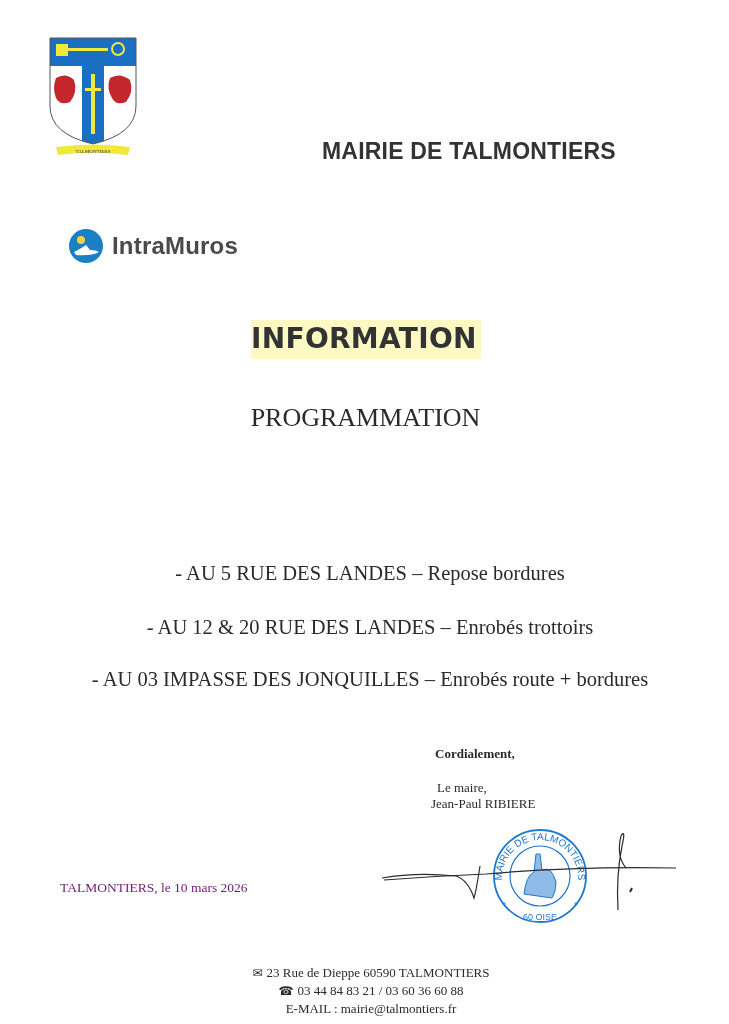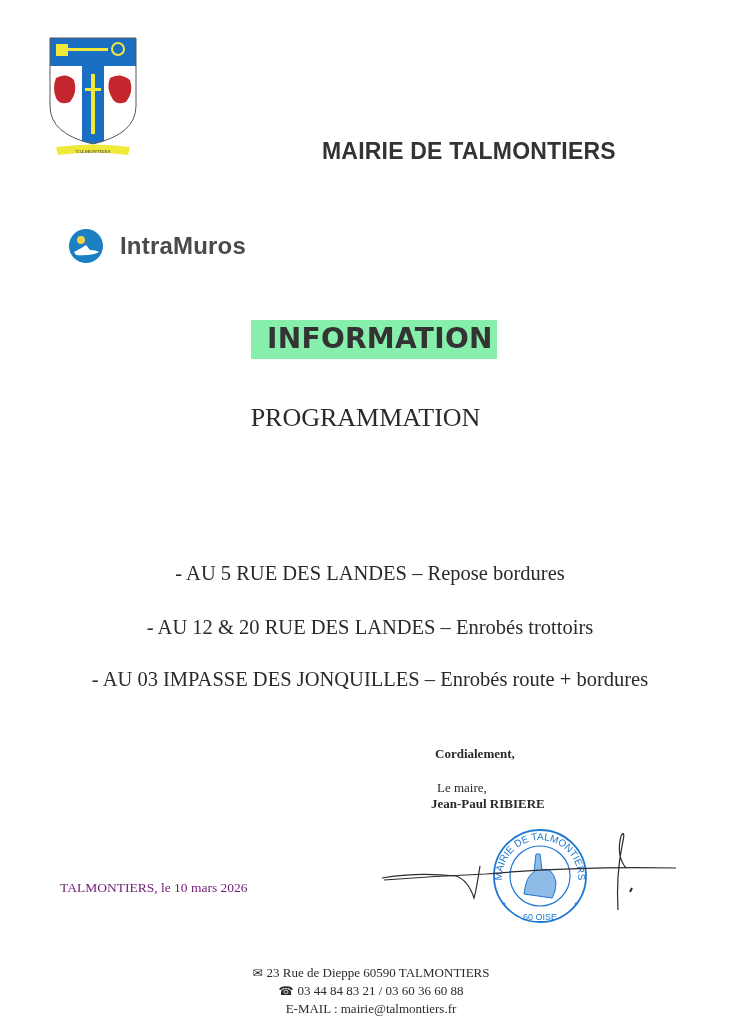--- a/index.html
+++ b/index.html
@@ -6,41 +6,41 @@
   body { width: 729px; height: 1024px; position: relative; overflow: hidden; font-family: "Liberation Serif", serif; color: #2a2a2a; }
   .abs { position: absolute; }
 
   
   #crest { left: 48px; top: 36px; width: 90px; height: 122px; }
 
   
   #header-title { left: 322px; top: 138px; font-family: "Liberation Sans", sans-serif; font-weight: bold; font-size: 23px; color: #333333; letter-spacing: 0.2px; }
 
   
-  #intramuros { left: 68px; top: 228px; display: flex; align-items: center; gap: 16px; }
+  #intramuros { left: 68px; top: 228px; display: flex; align-items: center; gap: 8px; }
   #intramuros .logo-circle { width: 36px; height: 36px; }
   #intramuros .brand { font-family: "Liberation Sans", sans-serif; font-size: 24px; color: #4a4a4a; font-weight: bold; letter-spacing: 0.2px; }
 
   
-  #info-badge { left: 251px; top: 320px; background: #86efac; padding: 1px 4px 2px 16px; font-family: "DejaVu Sans", sans-serif; font-weight: bold; font-size: 28px; color: #333333; letter-spacing: 0.3px; line-height: 36px; }
+  #info-badge { left: 251px; top: 320px; background: #fef9c3; padding: 1px 4px 2px 0; font-family: "DejaVu Sans", sans-serif; font-weight: bold; font-size: 28px; color: #333333; letter-spacing: 0.3px; line-height: 36px; }
 
   
   #headline { left: 1px; width: 729px; top: 402px; text-align: center; font-size: 26px; line-height: 31px; color: #2a2a2a; }
   #headline div { white-space: nowrap; }
 
   
   .work { left: 0; width: 740px; text-align: center; font-size: 20.5px; color: #2a2a2a; white-space: nowrap; }
   #work-0 { top: 562px; }
   #work-1 { top: 616px; }
   #work-2 { top: 668px; }
 
   
   #closing { left: 435px; top: 746px; font-weight: bold; font-size: 13px; color: #2a2a2a; }
   #mayor-title { left: 437px; top: 780px; font-weight: normal; font-size: 13px; }
-  #mayor-name { left: 431px; top: 796px; font-weight: bold; font-size: 13px; }
+  #mayor-name { left: 431px; top: 796px; font-weight: normal; font-size: 13px; }
 
   
   #signature { left: 376px; top: 826px; width: 310px; height: 100px; }
 
   
   #place-date { left: 60px; top: 880px; font-size: 13.5px; color: #701a75; }
 
   
   #footer { left: 0; width: 742px; top: 964px; text-align: center; font-size: 13px; line-height: 17px; color: #2a2a2a; }
   #footer .ico { font-family: "DejaVu Sans", sans-serif; font-size: 12px; margin-right: 4px; }

